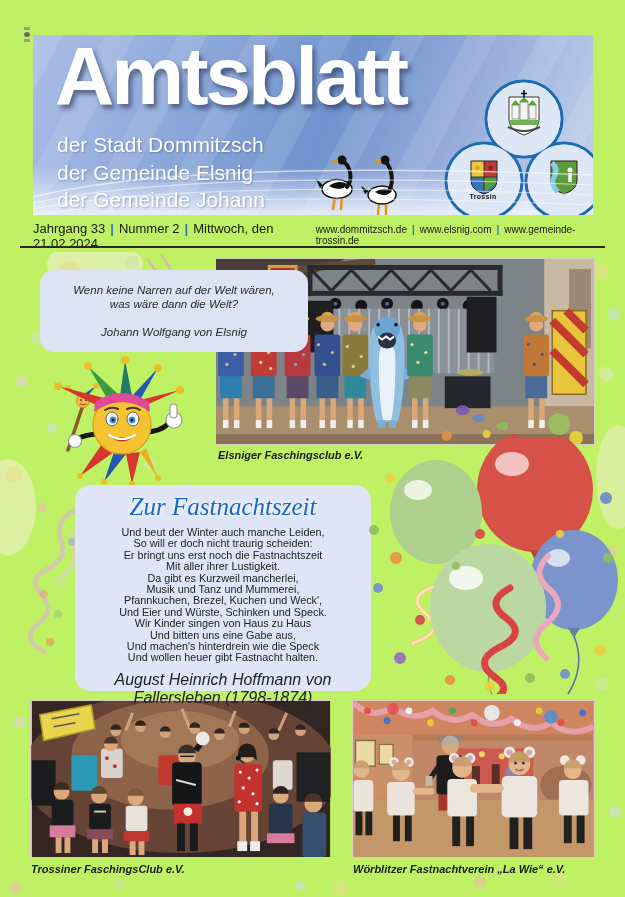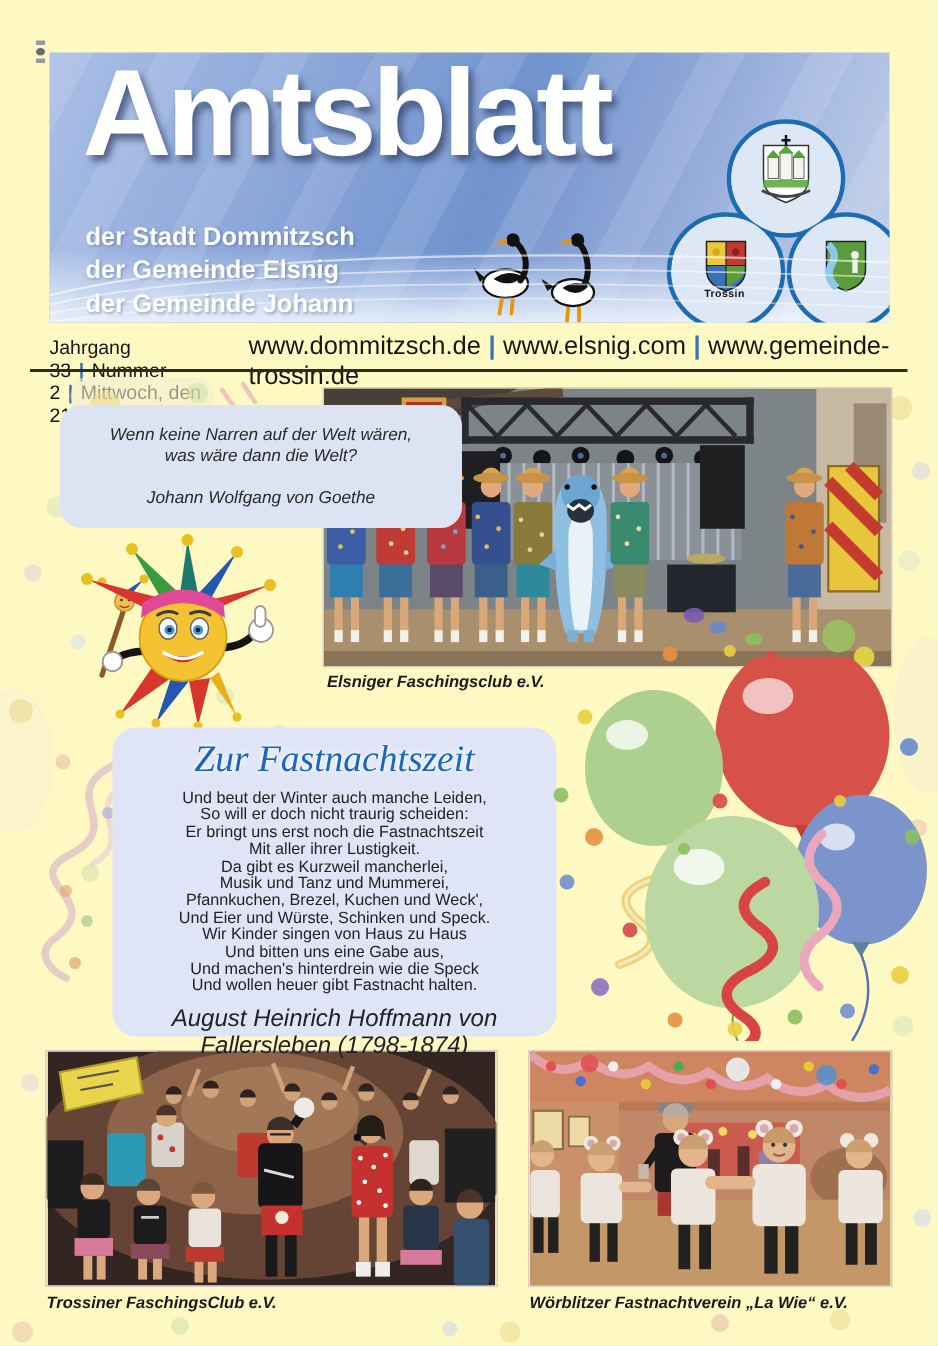--- a/index.html
+++ b/index.html
@@ -1,41 +1,41 @@
 <!DOCTYPE html>
 <html><head>
 <meta charset="utf-8">
 <style>
   html,body{margin:0;padding:0;background:#e8e8e8;}
-  .page{position:relative;width:625px;height:897px;background:#fef9c3;margin:0 auto;
+  .page{position:relative;width:625px;height:897px;background:#bef264;margin:0 auto;
         font-family:"Liberation Sans",sans-serif;overflow:hidden;}
   .abs{position:absolute;}
 
   
   .printmark{left:24px;top:27px;width:6px;height:24px;display:flex;flex-direction:column;gap:2px;}
   .printmark i{display:block;height:3px;background:#9a9a9a;}
   .printmark i:nth-child(2){background:#6a6a6a;border-radius:50%;height:5px;}
 
   
   .banner{left:33px;top:35px;width:560px;height:180px;overflow:hidden;
           background:linear-gradient(112deg,#aabfe6 0%,#8aa6d9 30%,#7093ce 52%,#90a8d8 70%,#c6d3ec 100%);}
   .banner::before{content:"";position:absolute;inset:0;
           background:repeating-linear-gradient(118deg,rgba(255,255,255,.10) 0 26px,rgba(255,255,255,0) 26px 64px);}
   .banner::after{content:"";position:absolute;left:0;bottom:0;width:100%;height:48px;
           background:linear-gradient(to bottom,rgba(255,255,255,0),rgba(244,248,255,.88));}
   .masthead-title{left:22px;top:-6px;font-size:82px;font-weight:bold;color:#fff;letter-spacing:-3px;
           text-shadow:3px 4px 5px rgba(32,44,76,.6);z-index:3;}
-  .masthead-sub{left:24px;top:112px;z-index:3;color:#fff;font-weight:bold;font-size:17px;line-height:1.32;
+  .masthead-sub{left:24px;top:96px;z-index:3;color:#fff;font-weight:normal;font-size:21px;line-height:1.32;
           text-shadow:1px 1px 2px rgba(40,50,80,.35);}
   .banner svg{z-index:2;}
 
   
   .issueline{left:33px;top:221px;width:560px;display:flex;justify-content:space-between;align-items:baseline;color:#161616;}
   .issue-left{font-size:13px;}
-  .issue-right{font-size:17px;}
+  .issue-right{font-size:10px;}
   .sep{color:#3a72b8;padding:0 5px;font-weight:bold;}
   .rule{left:20px;top:246px;width:585px;height:2px;background:#2b2b2b;}
 
   
   .content{left:0;top:252px;width:625px;height:645px;}
 
   .quote-box{left:40px;top:18px;width:268px;height:82px;background:#dce4f4;border-radius:14px;
              z-index:6;text-align:center;font-style:italic;color:#2a2a2a;font-size:11.5px;line-height:1.25;
              padding-top:13px;box-sizing:border-box;}
   .quote-author{margin-top:13px;}
@@ -197,21 +197,21 @@
       </g>
       <g stroke="#e8a0b8" stroke-width="3" opacity=".6" stroke-linecap="round">
         <line x1="148" y1="8" x2="158" y2="22"></line>
           <line x1="162" y1="4" x2="170" y2="16"></line>
       </g>
     </svg>
 
     <div class="abs quote-box">
       <div>Wenn keine Narren auf der Welt wären,</div>
       <div>was wäre dann die Welt?</div>
-      <div class="quote-author">Johann Wolfgang von Goethe</div>
+      <div class="quote-author">Johann Wolfgang von Elsnig</div>
     </div>
 
     <svg class="abs photo photo1" width="380" height="187" viewBox="0 0 380 186">
       <rect width="380" height="186" fill="#7d8488"></rect>
       <polygon points="0,0 130,0 0,60" fill="#473f38"></polygon>
       <line x1="0" y1="20" x2="160" y2="2" stroke="#5c4a3a" stroke-width="7"></line>
       <rect x="52" y="6" width="30" height="20" fill="#d8a040"></rect>
         <rect x="55" y="9" width="24" height="6" fill="#b03028"></rect>
         <rect x="55" y="17" width="24" height="5" fill="#3a5a9a"></rect>
       <rect x="330" y="0" width="50" height="150" fill="#c7b9a2"></rect>

